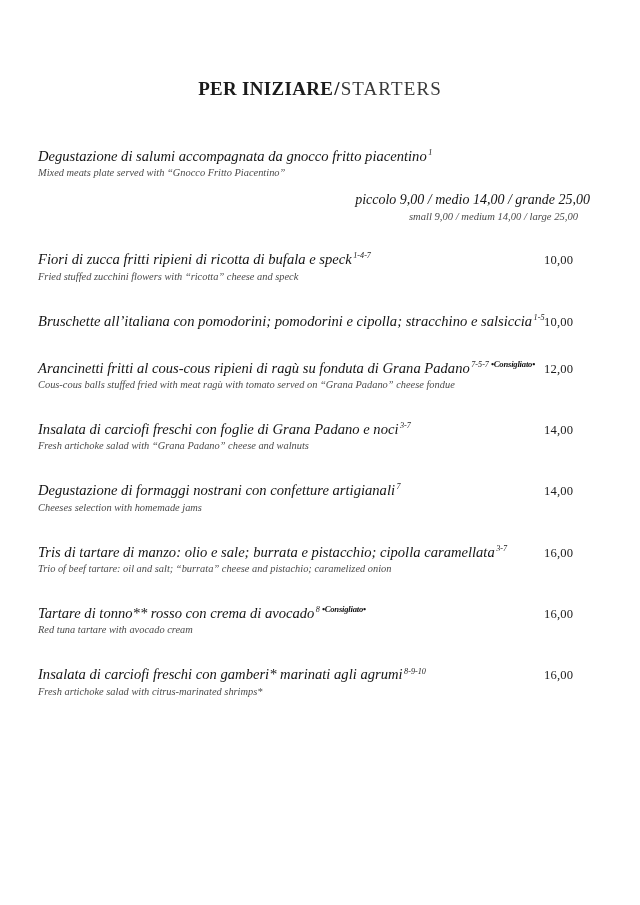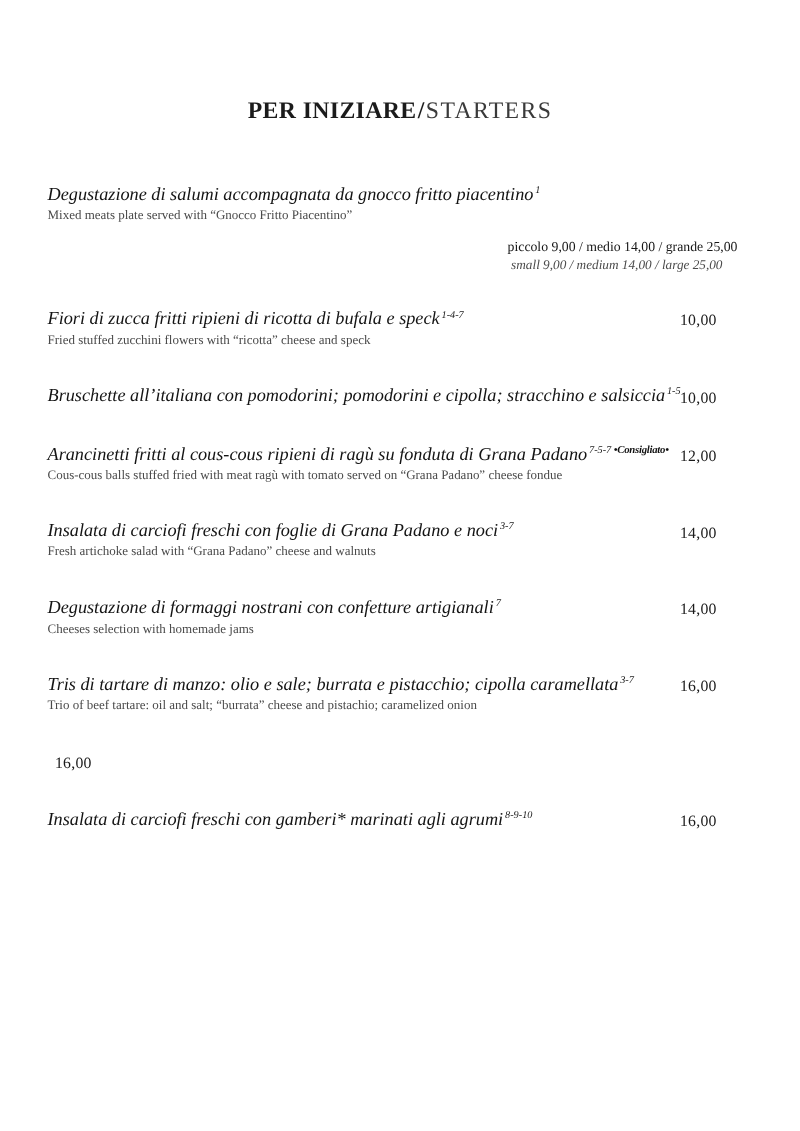--- a/index.html
+++ b/index.html
@@ -62,20 +62,21 @@
     min-width: 0;
   }
   .name-line {
     font-style: italic;
     font-size: 14.6px;
     line-height: 1.12;
     color: #141414;
     white-space: nowrap;
   }
   .desc-line {
+    font-style: italic;
     font-size: 10.4px;
     line-height: 1.25;
     color: #4a4a4a;
     margin-top: 2px;
     white-space: nowrap;
   }
   sup.allerg {
     font-size: 8.2px;
     font-style: italic;
     vertical-align: super;
@@ -108,21 +109,22 @@
   .price.empty { visibility: hidden; }
 
   
   .size-prices {
     text-align: right;
     padding-right: 18px;
     margin-top: 12px;
     margin-bottom: 28px;
   }
   .size-prices .row-it {
-    font-size: 11px;
+    font-style: italic;
+    font-size: 14px;
     line-height: 1.3;
     color: #161616;
   }
   .size-prices .row-en {
     font-style: italic;
     font-size: 10.6px;
     line-height: 1.3;
     color: #4a4a4a;
     padding-right: 12px;
   }
@@ -206,26 +208,31 @@
 
     <div class="item">
       <div class="item-text">
         <div class="name-line"><span>Tris di tartare di manzo: olio e sale; burrata e pistacchio; cipolla caramellata</span><sup class="allerg">3-7</sup></div>
         <div class="desc-line">Trio of beef tartare: oil and salt; “burrata” cheese and pistachio; caramelized onion</div>
       </div>
       <div class="price">16,00</div>
     </div>
 
     <div class="item">
+      <div class="item-text">
+        <div class="name-line"><span>Tartare di tonno** rosso con crema di avocado</span><sup class="allerg">8</sup><span class="badge">•Consigliato•</span></div>
+        <div class="desc-line">Red tuna tartare with avocado cream</div>
+      </div>
       <div class="price">16,00</div>
     </div>
 
     <div class="item">
       <div class="item-text">
         <div class="name-line"><span>Insalata di carciofi freschi con gamberi* marinati agli agrumi</span><sup class="allerg">8-9-10</sup></div>
+        <div class="desc-line">Fresh artichoke salad with citrus-marinated shrimps*</div>
       </div>
       <div class="price">16,00</div>
     </div>
 
   </div>
 
 
 </div>
 
 </body></html>

